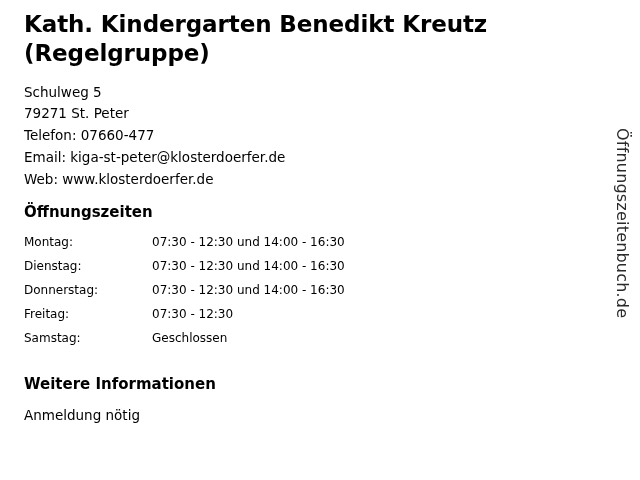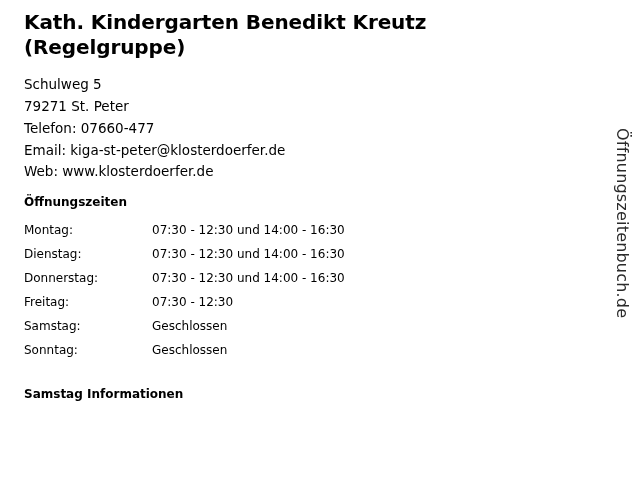--- a/index.html
+++ b/index.html
@@ -22,36 +22,36 @@
     width: 640px;
     height: 480px;
   }
   .content {
     position: absolute;
     left: 24px;
     top: 10px;
     width: 560px;
   }
   h1.title {
-    font-size: 20px;
+    font-size: 23px;
     font-weight: bold;
     margin: 0 0 14px 0;
     line-height: 1.25;
     letter-spacing: -0.1px;
   }
   .address {
     font-size: 13.5px;
     line-height: 1.62;
     margin-bottom: 12px;
   }
   .address div {
     white-space: nowrap;
   }
   h2.section {
-    font-size: 12px;
+    font-size: 15px;
     font-weight: bold;
     margin: 0 0 14px 0;
   }
   table.hours {
     border-collapse: collapse;
     font-size: 12px;
     margin-bottom: 20px;
   }
   table.hours td {
     padding: 0 0 10px 0;
@@ -117,28 +117,25 @@
           <td class="time">07:30 - 12:30 und 14:00 - 16:30</td>
         </tr>
         <tr>
           <td class="day">Freitag:</td>
           <td class="time">07:30 - 12:30</td>
         </tr>
         <tr>
           <td class="day">Samstag:</td>
           <td class="time">Geschlossen</td>
         </tr>
-        <tr>
-          <td class="day">Sonntag:</td>
-          <td class="time">Geschlossen</td>
-        </tr>
       </tbody>
     </table>
 
-    <h2 class="section">Samstag Informationen</h2>
+    <h2 class="section">Weitere Informationen</h2>
+    <div class="extra-info">Anmeldung nötig</div>
 
   </div>
 
   <div class="watermark">
     <span>Öffnungszeitenbuch.de</span>
   </div>
 
 </div>
 
 </body></html>

